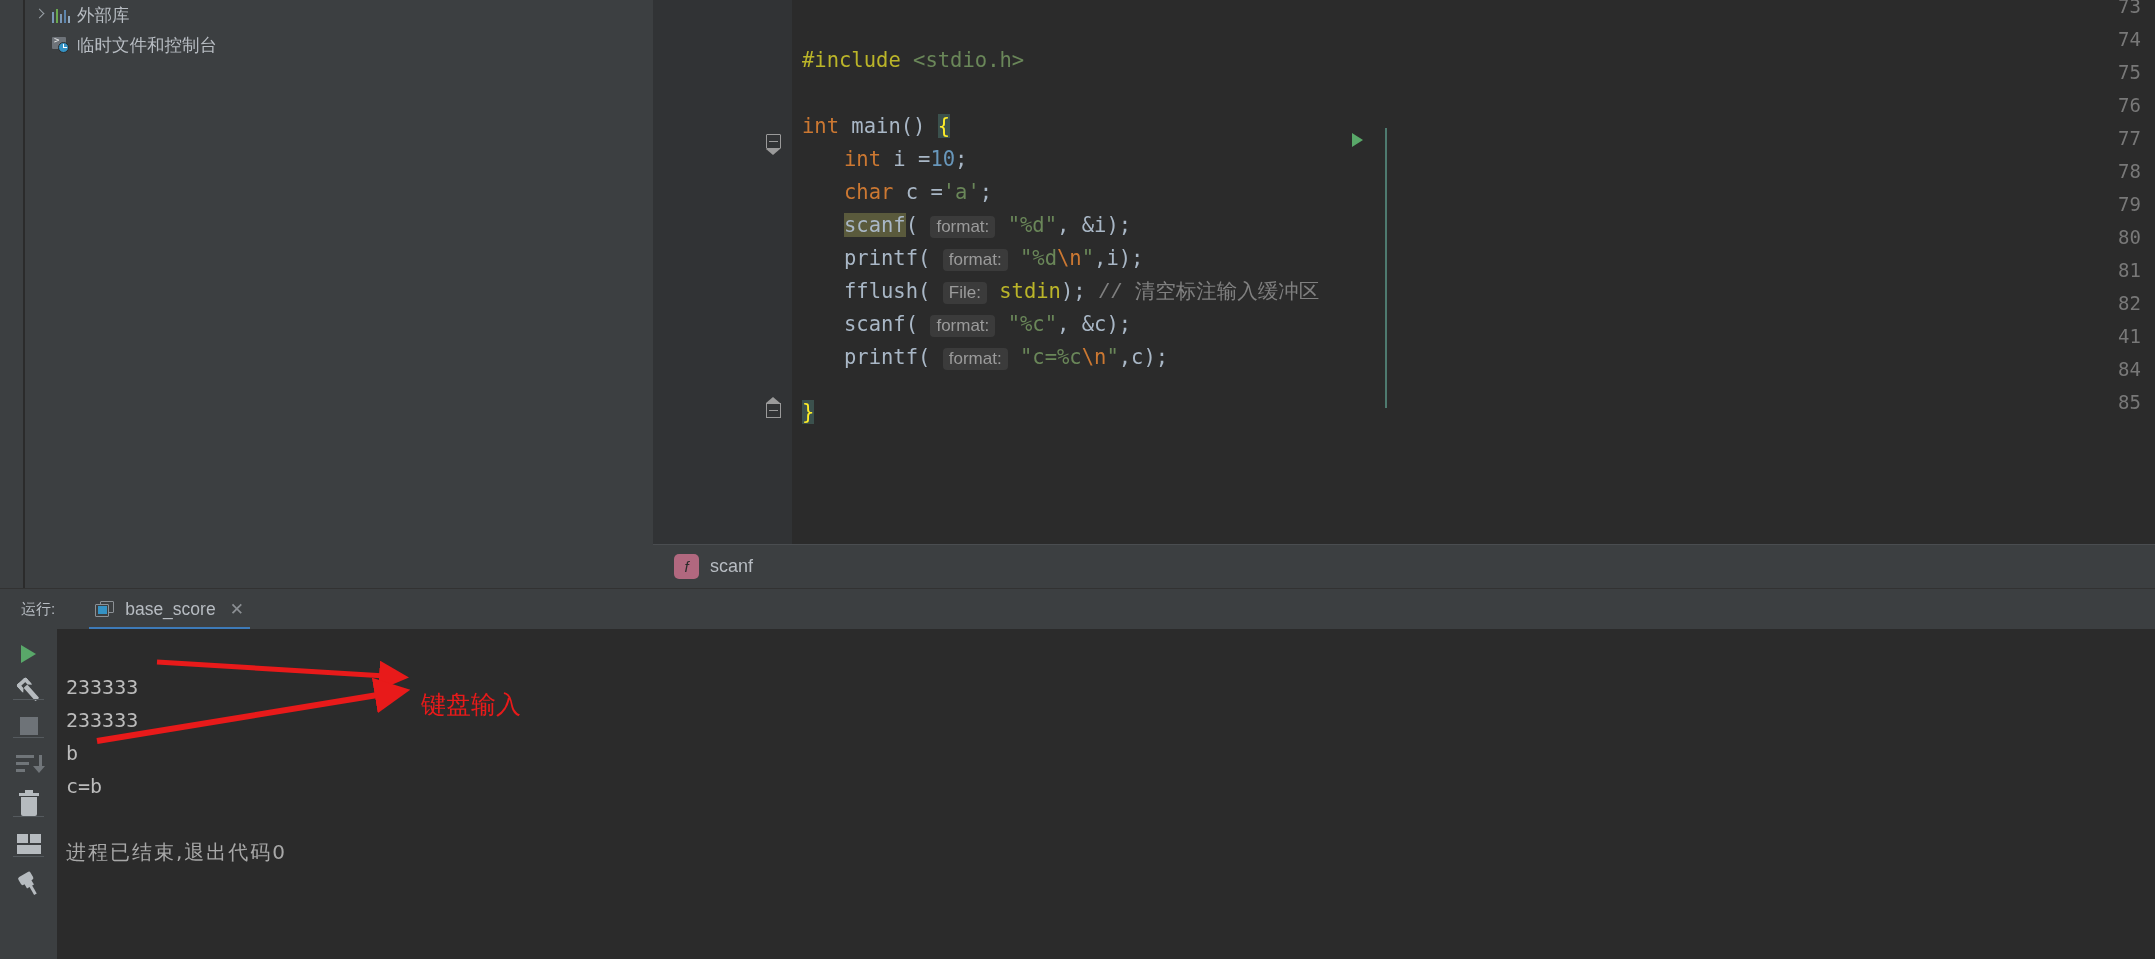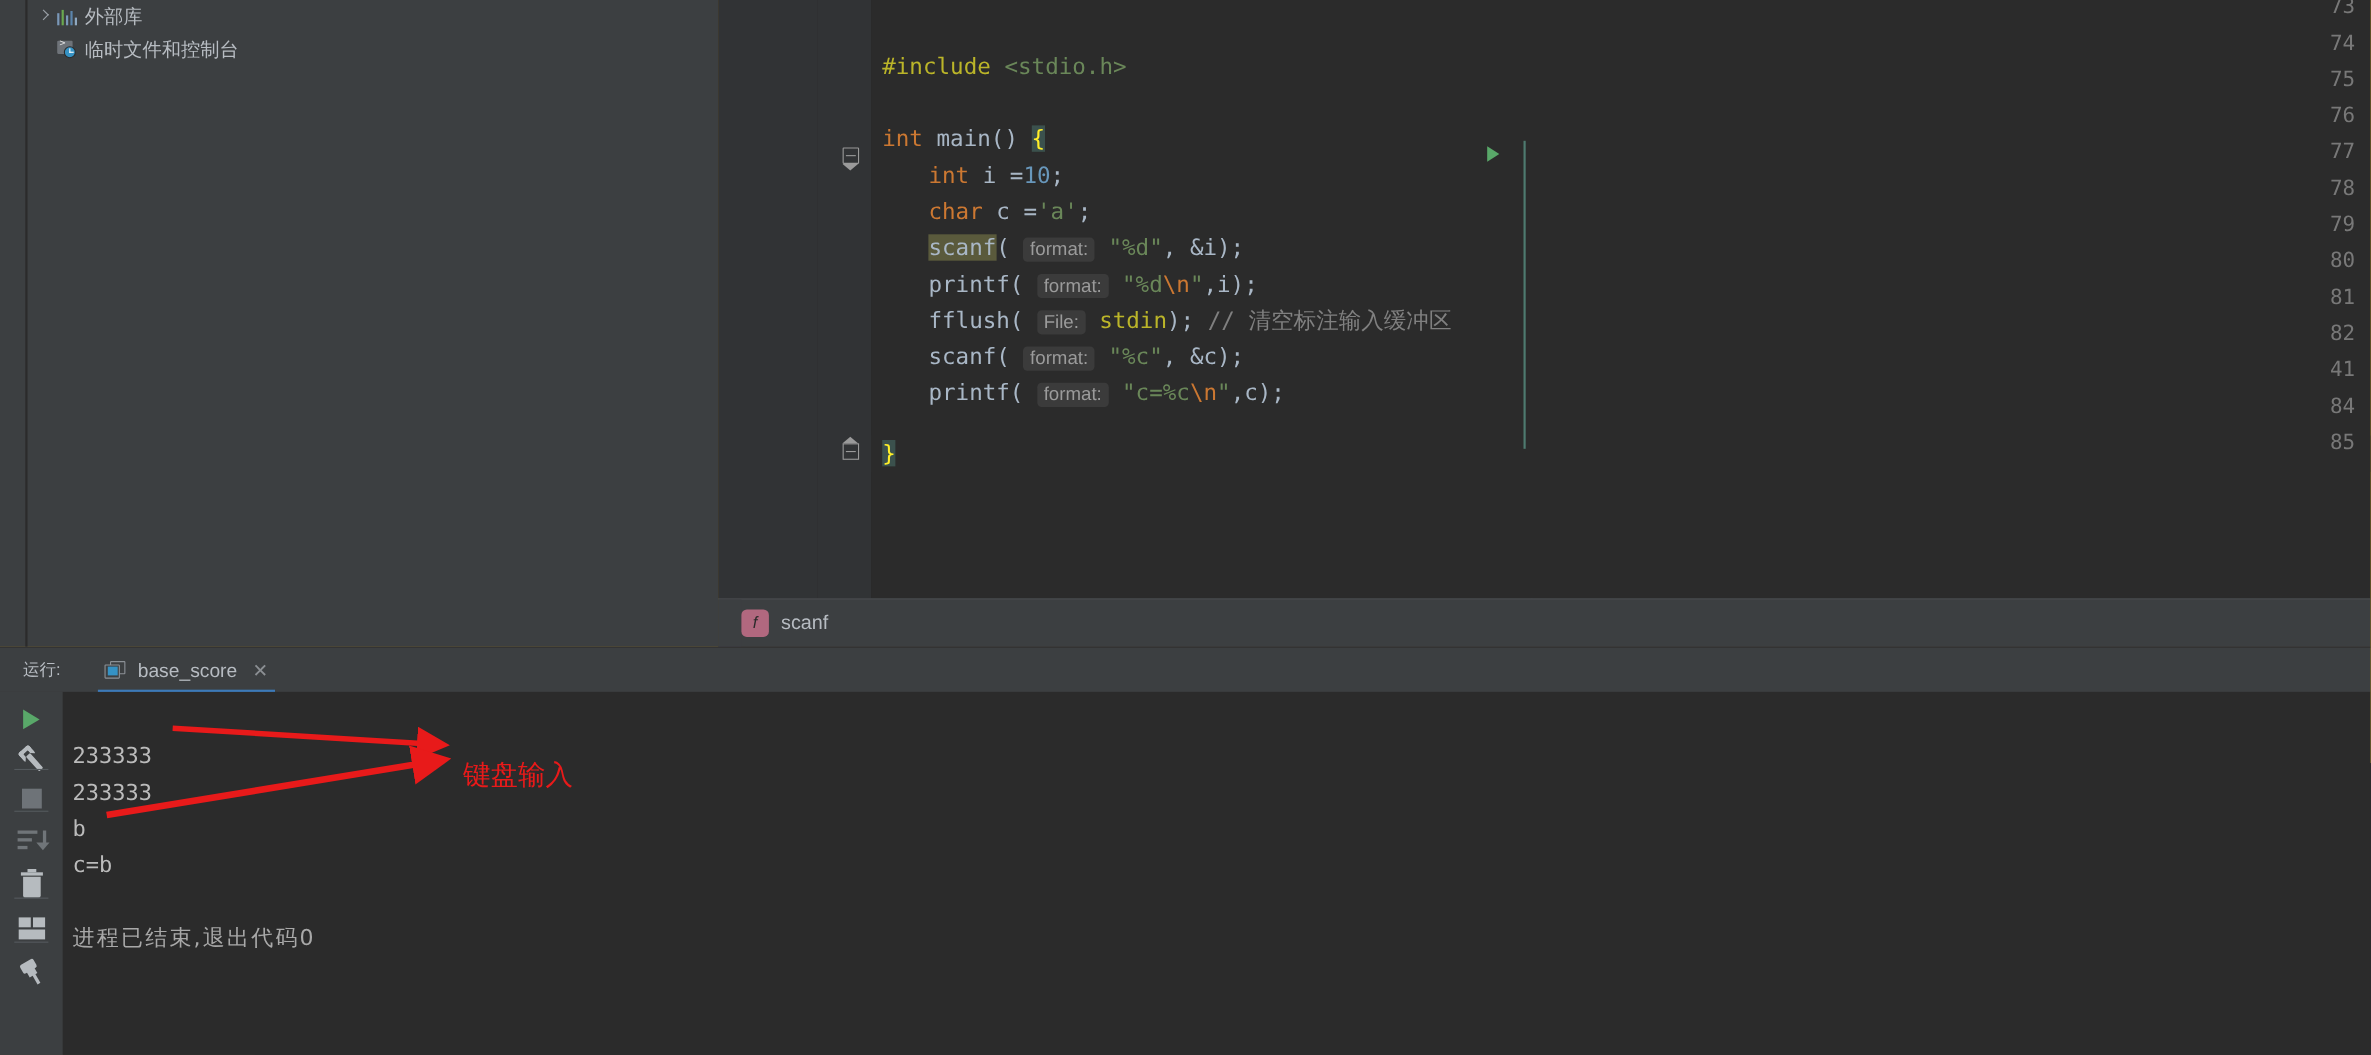--- a/index.html
+++ b/index.html
@@ -8,21 +8,21 @@
     width: 2155px; height: 959px;
     overflow: hidden;
     background: #3c3f41;
     font-family: "Liberation Sans", "DejaVu Sans", sans-serif;
   }
 
   #app {
     position: relative;
     width: 2155px;
     height: 959px;
-    background: #eab308;
+    background: #701a75;
   }
 
   
   #top-area {
     position: absolute;
     left: 0; top: 0;
     width: 2155px;
     height: 588px;
   }
 
@@ -173,21 +173,21 @@
     color: #a9b7c6;
   }
   .tok-inc   { color: #bbb529; }
   .tok-hdr   { color: #6a8759; }
   .tok-kw    { color: #cc7832; }
   .tok-num   { color: #6897bb; }
   .tok-str   { color: #6a8759; }
   .tok-esc   { color: #cc7832; }
   .tok-fn    { color: #a9b7c6; }
   .tok-ident { color: #a9b7c6; }
-  .tok-cmt   { color: #808080; }
+  .tok-cmt   { color: #808080; font-family: Liberation Mono, monospace; }
   .tok-stdin { color: #bbb529; }
   .hint {
     background: #3b3b3b;
     color: #9b9b9b;
     border-radius: 4px;
     padding: 1px 6px 2px 6px;
     font-size: 17px;
     font-family: "Liberation Sans", sans-serif;
   }
   .hl-match {

